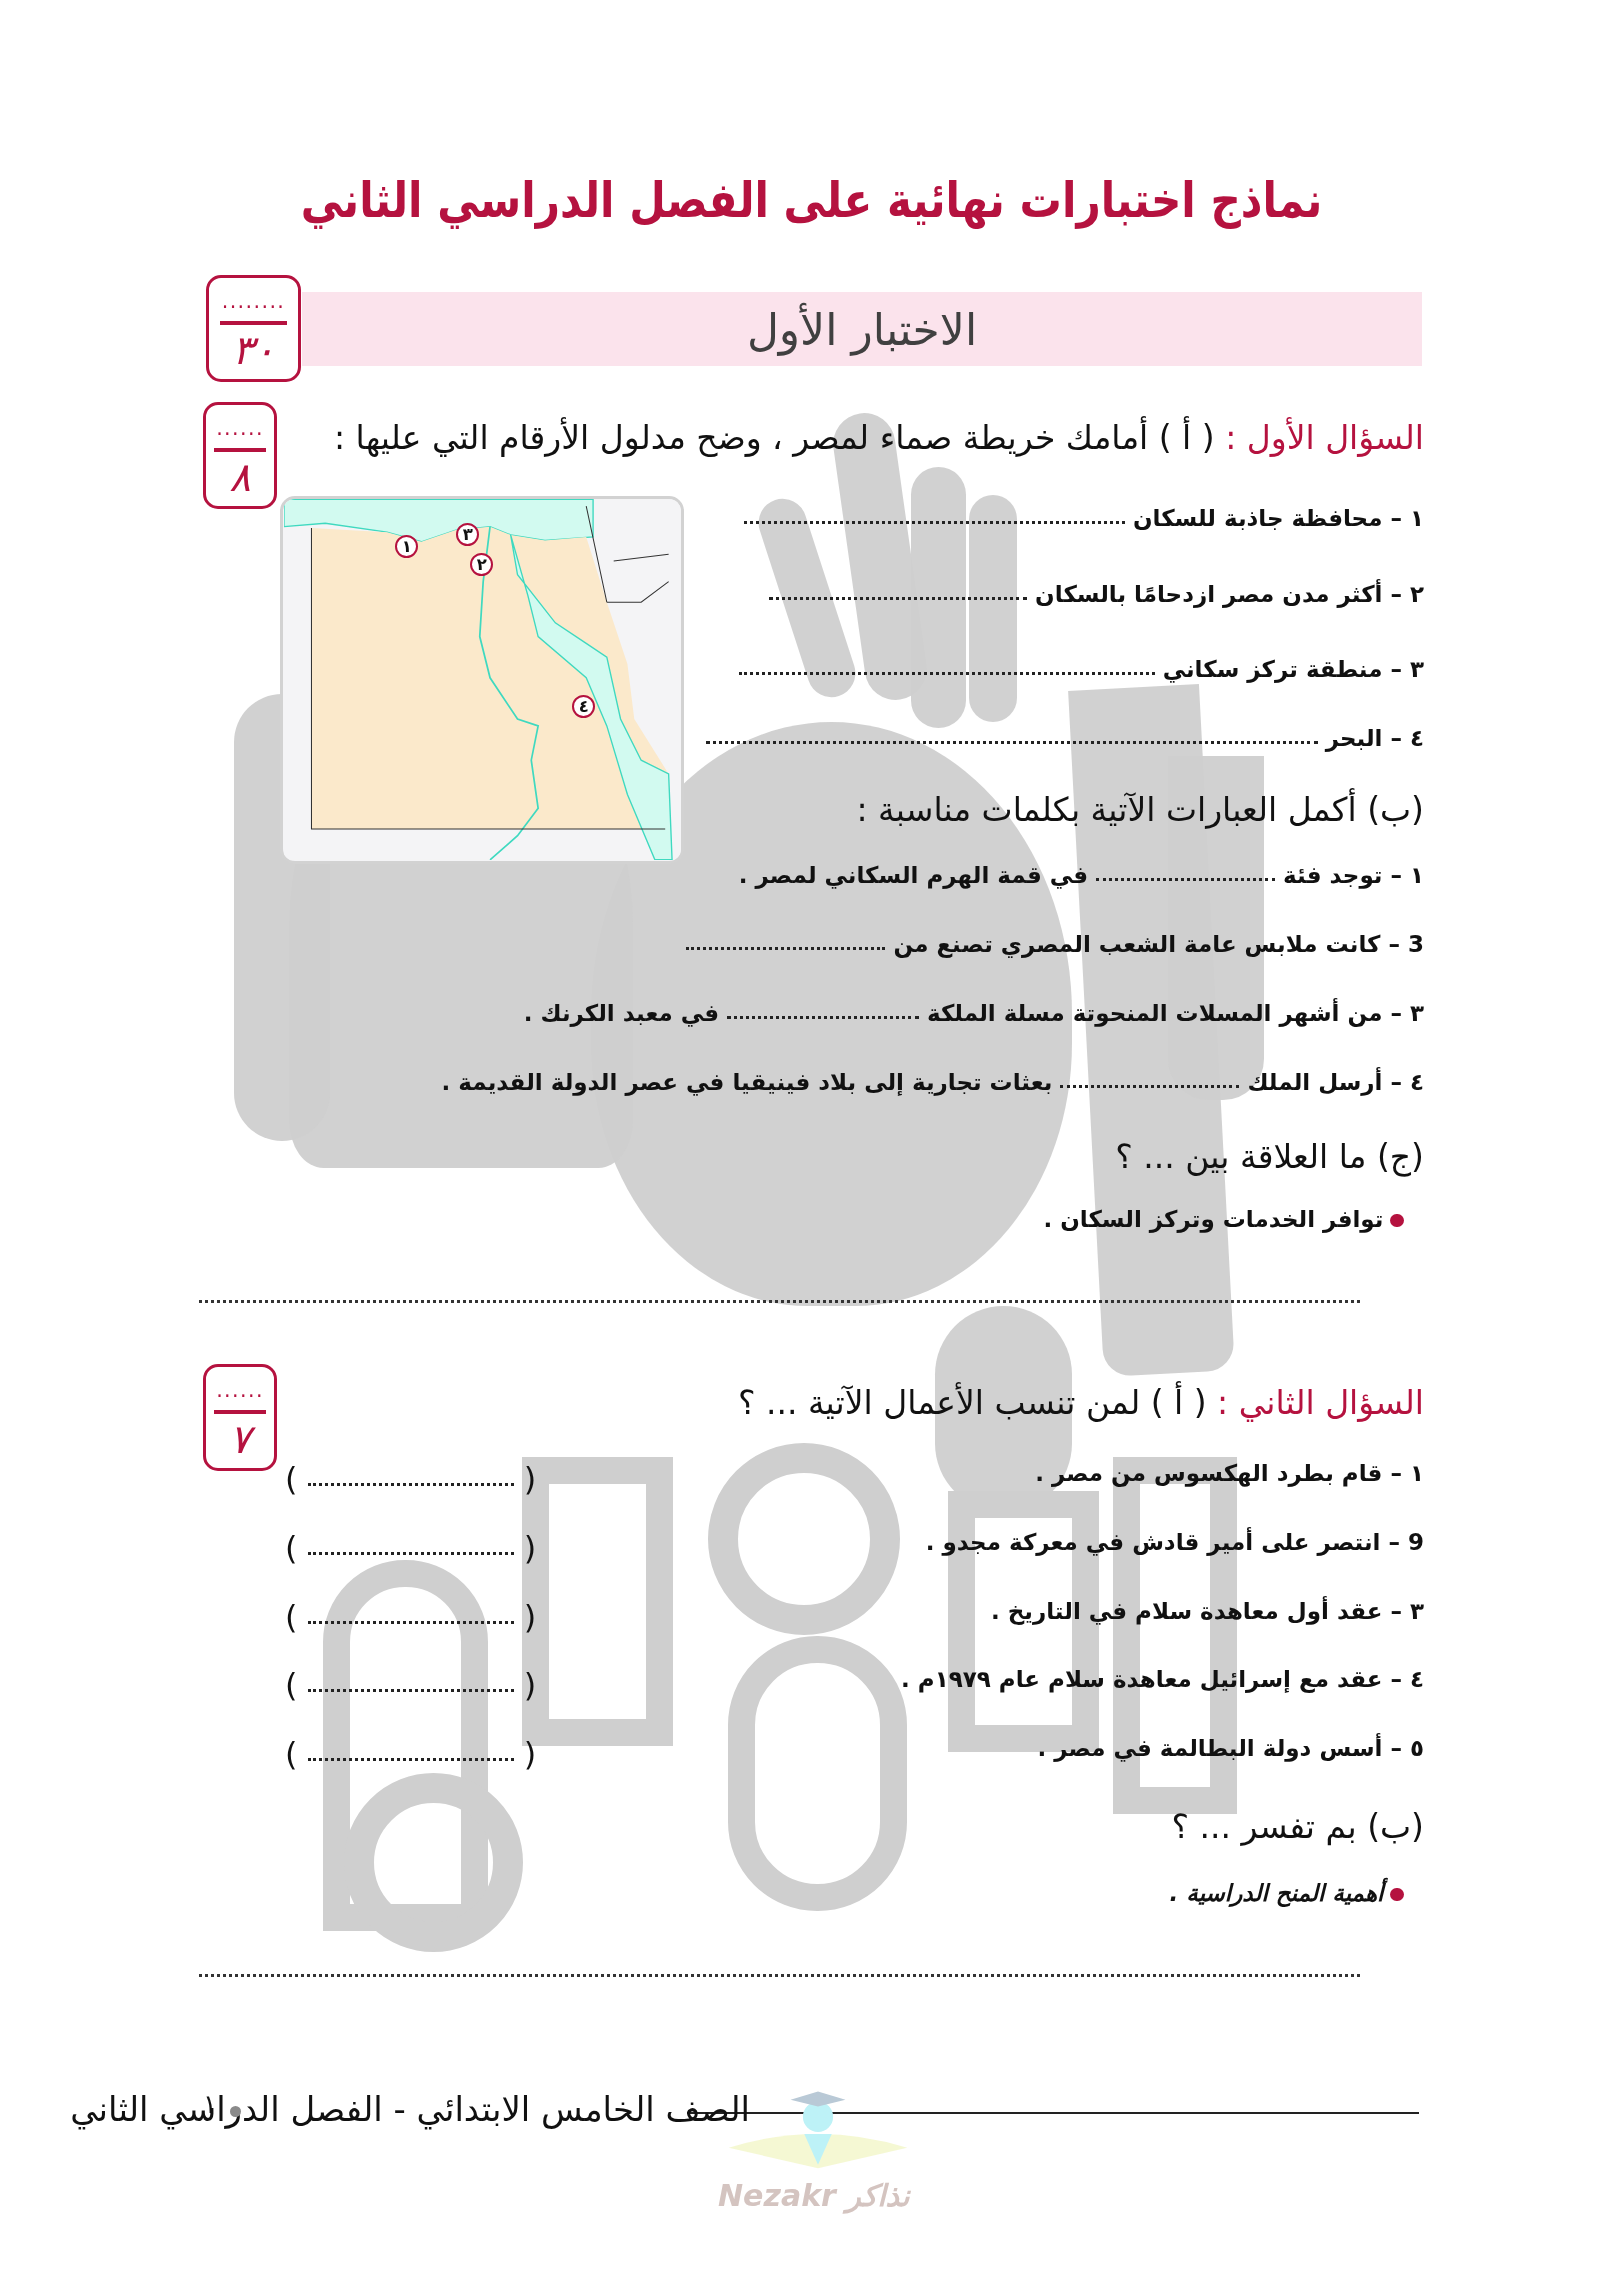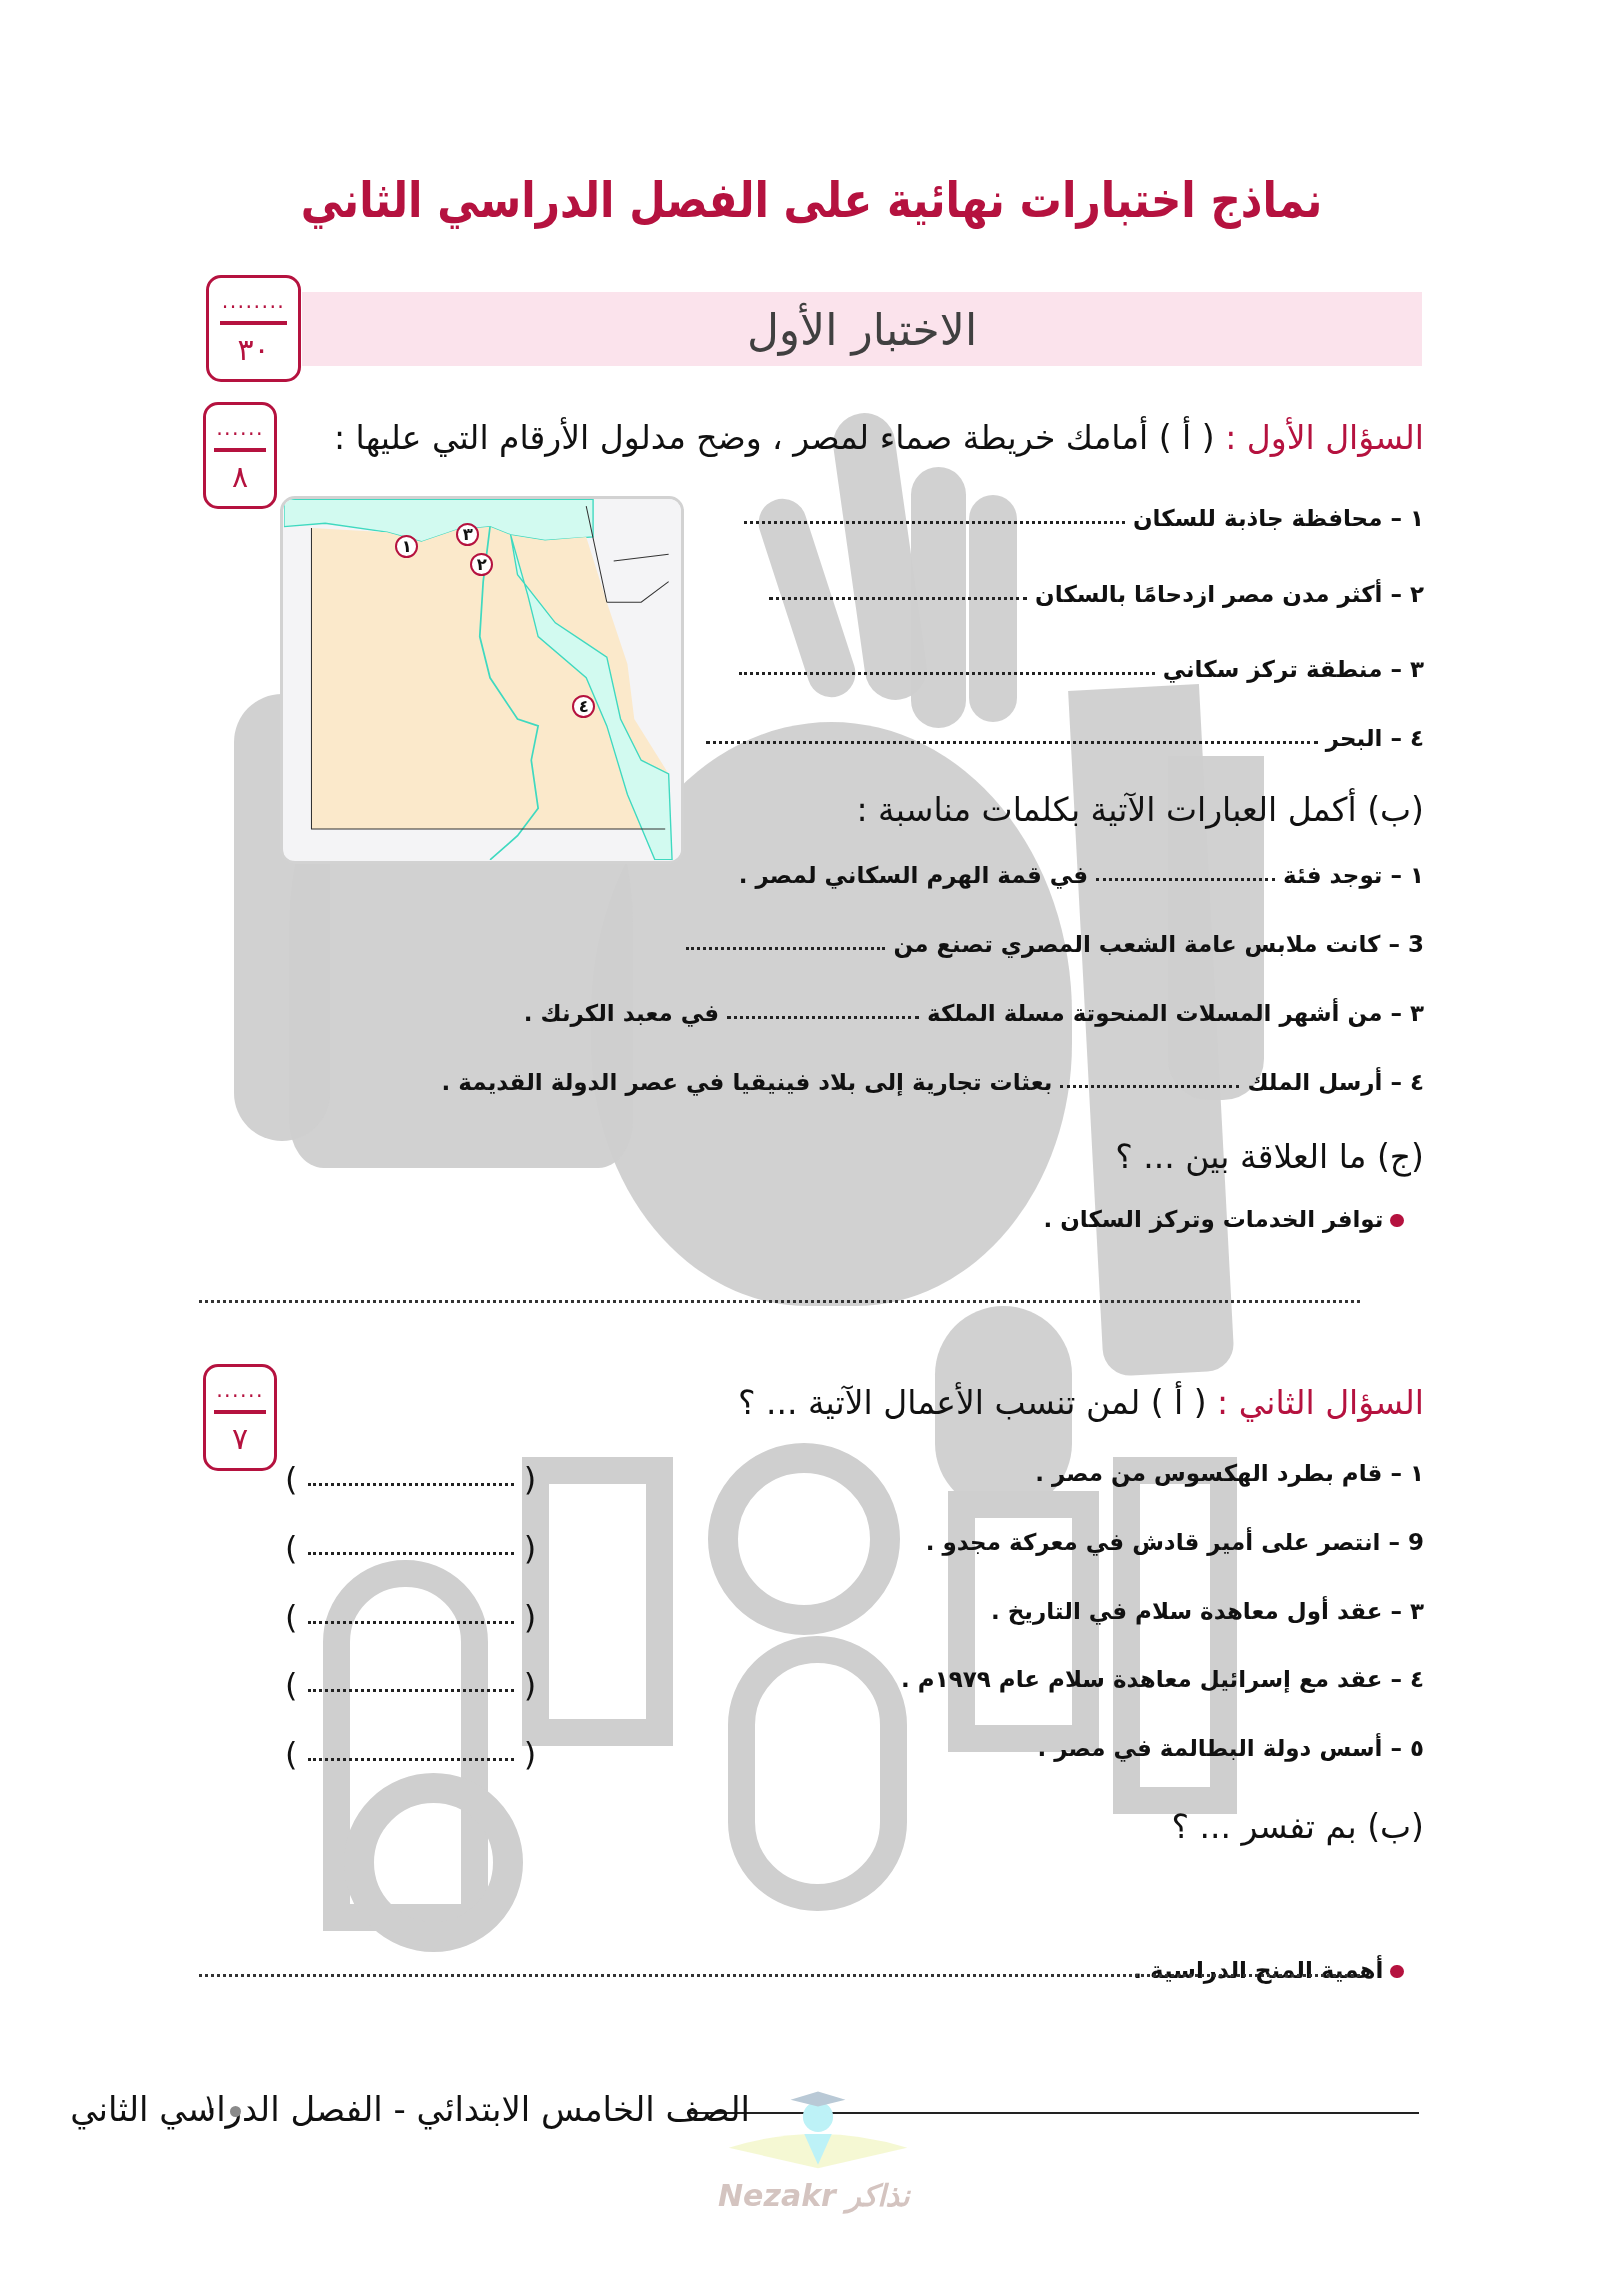--- a/index.html
+++ b/index.html
@@ -27,21 +27,21 @@
   .test-banner span { font-size:44px; color:#404040; }
 
   .score-box {
     position:absolute; border:3.4px solid #b5123f; border-radius:15px;
     background:#ffffff; z-index:3; box-sizing:border-box;
     display:flex; flex-direction:column; align-items:center; justify-content:center;
     color:#b5123f; direction:rtl;
   }
   .score-box .dots { font-size:20.6px; letter-spacing:1.4px; line-height:20.6px; }
   .score-box .bar { width:76%; height:4.1px; background:#b5123f; margin:9.6px 0 9.6px; }
-  .score-box .num { font-size:30px; line-height:32px; }
+  .score-box .num { font-size:40px; line-height:32px;font-style:italic; }
 
   .q-head {
     position:absolute; z-index:3; font-size:33px; right:199px; white-space:nowrap;
   }
   .q-head .q-label { color:#b5123f; }
 
   .line-row {
     position:absolute; z-index:3; right:199px; font-size:23px; white-space:nowrap;
     font-weight:bold;
   }
@@ -211,21 +211,21 @@
   <span>(</span> <span class="dotfill"></span> <span>)</span>
 </div>
 <div class="paren-answer" style="top:1666px;">
   <span>(</span> <span class="dotfill"></span> <span>)</span>
 </div>
 <div class="paren-answer" style="top:1735px;">
   <span>(</span> <span class="dotfill"></span> <span>)</span>
 </div>
 
 <div class="sub-head" style="top:1807px;">(ب) بم تفسر ... ؟</div>
-<div class="line-row" style="top:1957px;right:219px;">
+<div class="line-row" style="top:1880px;right:219px;font-style:italic;">
   <span class="bullet"></span><span>أهمية المنح الدراسية .</span>
 </div>
 <div class="full-dots" style="top:1974px;"></div>
 
 <div class="footer-line"></div>
 <div class="footer-text">الصف الخامس الابتدائي - الفصل الدراسي الثاني</div>
 <div class="footer-dot"></div>
 <div class="footer-page">١</div>
 
 <svg class="logo" viewBox="0 0 300 230">

